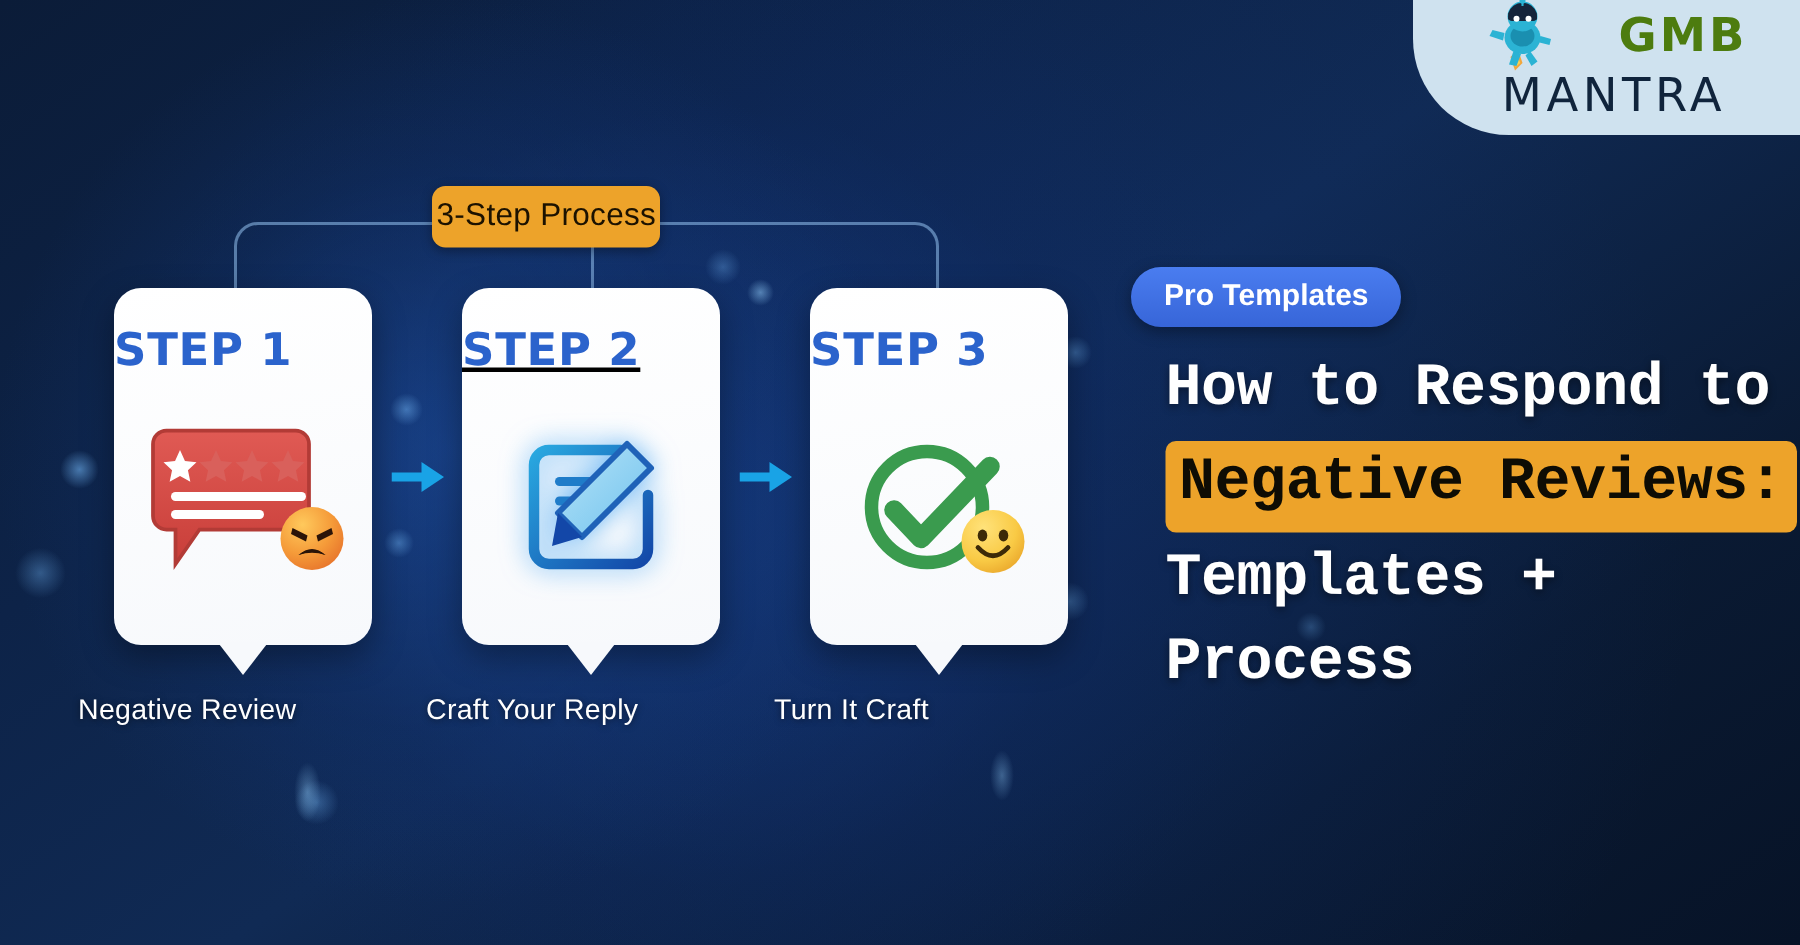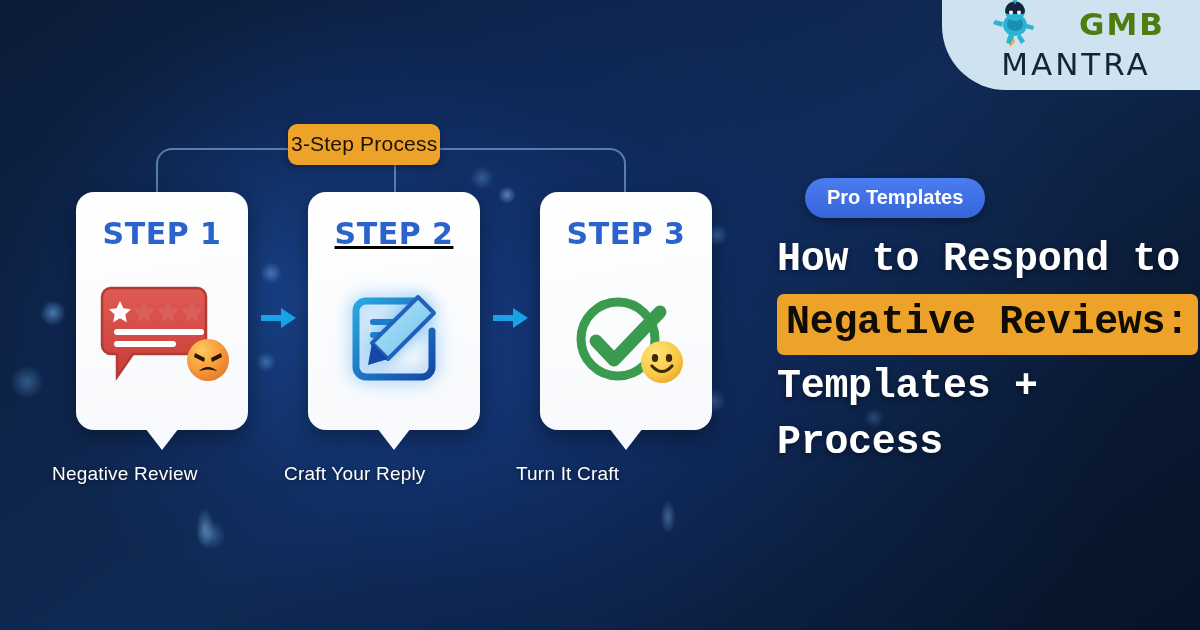--- a/index.html
+++ b/index.html
@@ -73,21 +73,21 @@
     white-space:nowrap;
   }
 
   
   .card {
     position:absolute; top:192px;
     width:172px; height:238px;
     background:linear-gradient(170deg,#ffffff 0%,#f7f9fc 100%);
     border-radius:18px;
     box-shadow:0 8px 22px rgba(0,0,0,.35);
-    display:flex; flex-direction:column; align-items:center;
+    display:flex; flex-direction:column; 
   }
   .card::after {
     content:""; position:absolute;
     bottom:-20px; left:50%; transform:translateX(-50%);
     width:0; height:0;
     border-left:17px solid transparent;
     border-right:17px solid transparent;
     border-top:22px solid #f7f9fc;
   }
   #card1 { left:76px; }
@@ -121,21 +121,21 @@
     color:#ffffff; font-size:19px;
     letter-spacing:.2px;
     text-shadow:0 1px 4px rgba(0,0,0,.5);
   }
   #cap1 { left:52px; }
   #cap2 { left:284px; }
   #cap3 { left:516px; }
 
   
   #pro-badge {
-    position:absolute; left:805px; top:178px;
+    position:absolute; left:754px; top:178px;
     background:linear-gradient(180deg,#4a7df0 0%,#3765d8 100%);
     color:#fff;
     font-size:20px; font-weight:bold;
     padding:8px 22px 9px;
     border-radius:22px;
     box-shadow:0 3px 10px rgba(0,0,0,.35);
     white-space:nowrap;
   }
   #headline {
     position:absolute; left:777px; top:232px;

